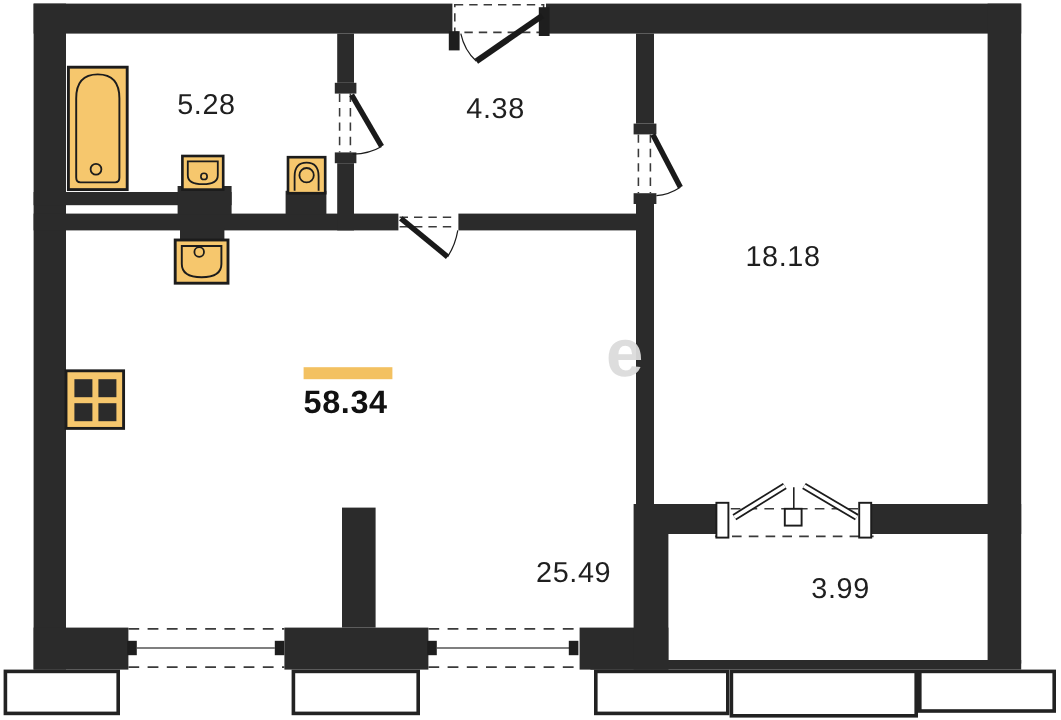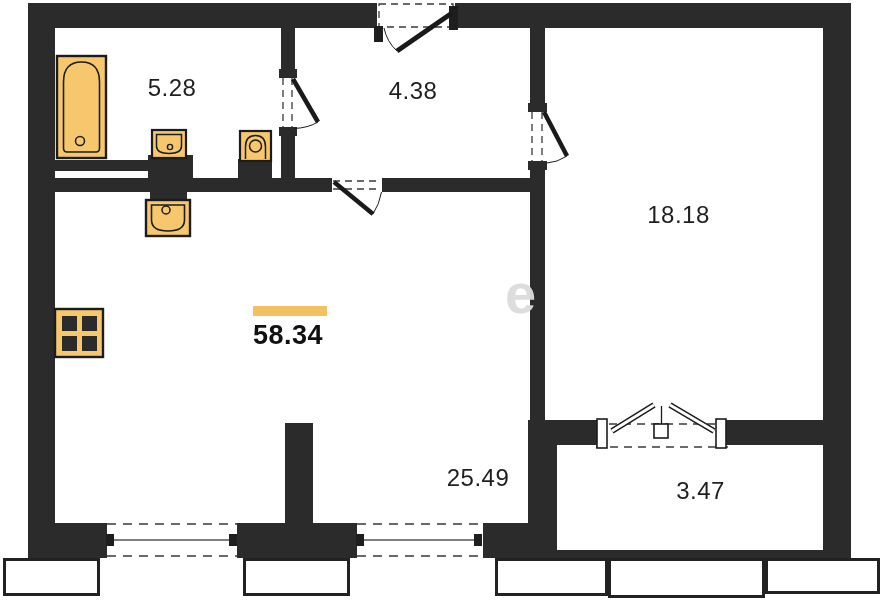--- a/index.html
+++ b/index.html
@@ -158,26 +158,26 @@
       <line x1="364" y1="540" x2="475" y2="540" stroke="#555" stroke-width="1.4"></line>
       <rect x="356" y="534" width="8" height="12" fill="#1e1e1e"></rect>
       <rect x="474" y="534" width="8" height="12" fill="#1e1e1e"></rect>
     </g>
   </svg>
 
   <div class="room-label" style="left:137px;top:74px;width:70px">5.28</div>
 
   <div class="room-label" style="left:378px;top:77px;width:70px">4.38</div>
 
-  <div class="room-label" style="left:636px;top:201px;width:85px">18.18</div>
+  <div class="room-label" style="left:610px;top:201px;width:85px">18.18</div>
 
   <div class="total-label" style="left:253px;top:306px">
     <div class="total-bar" style="background:#f3c161"></div>
     <div class="total-text">58.34</div>
   </div>
 
   <div class="room-label" style="left:438px;top:464px;width:80px">25.49</div>
 
-  <div class="room-label" style="left:663px;top:477px;width:75px">3.47</div>
+  <div class="room-label" style="left:663px;top:477px;width:75px">3.99</div>
 
   <div class="watermark" style="left:505px;top:266px">e</div>
 
 </div>
 
 </body></html>

